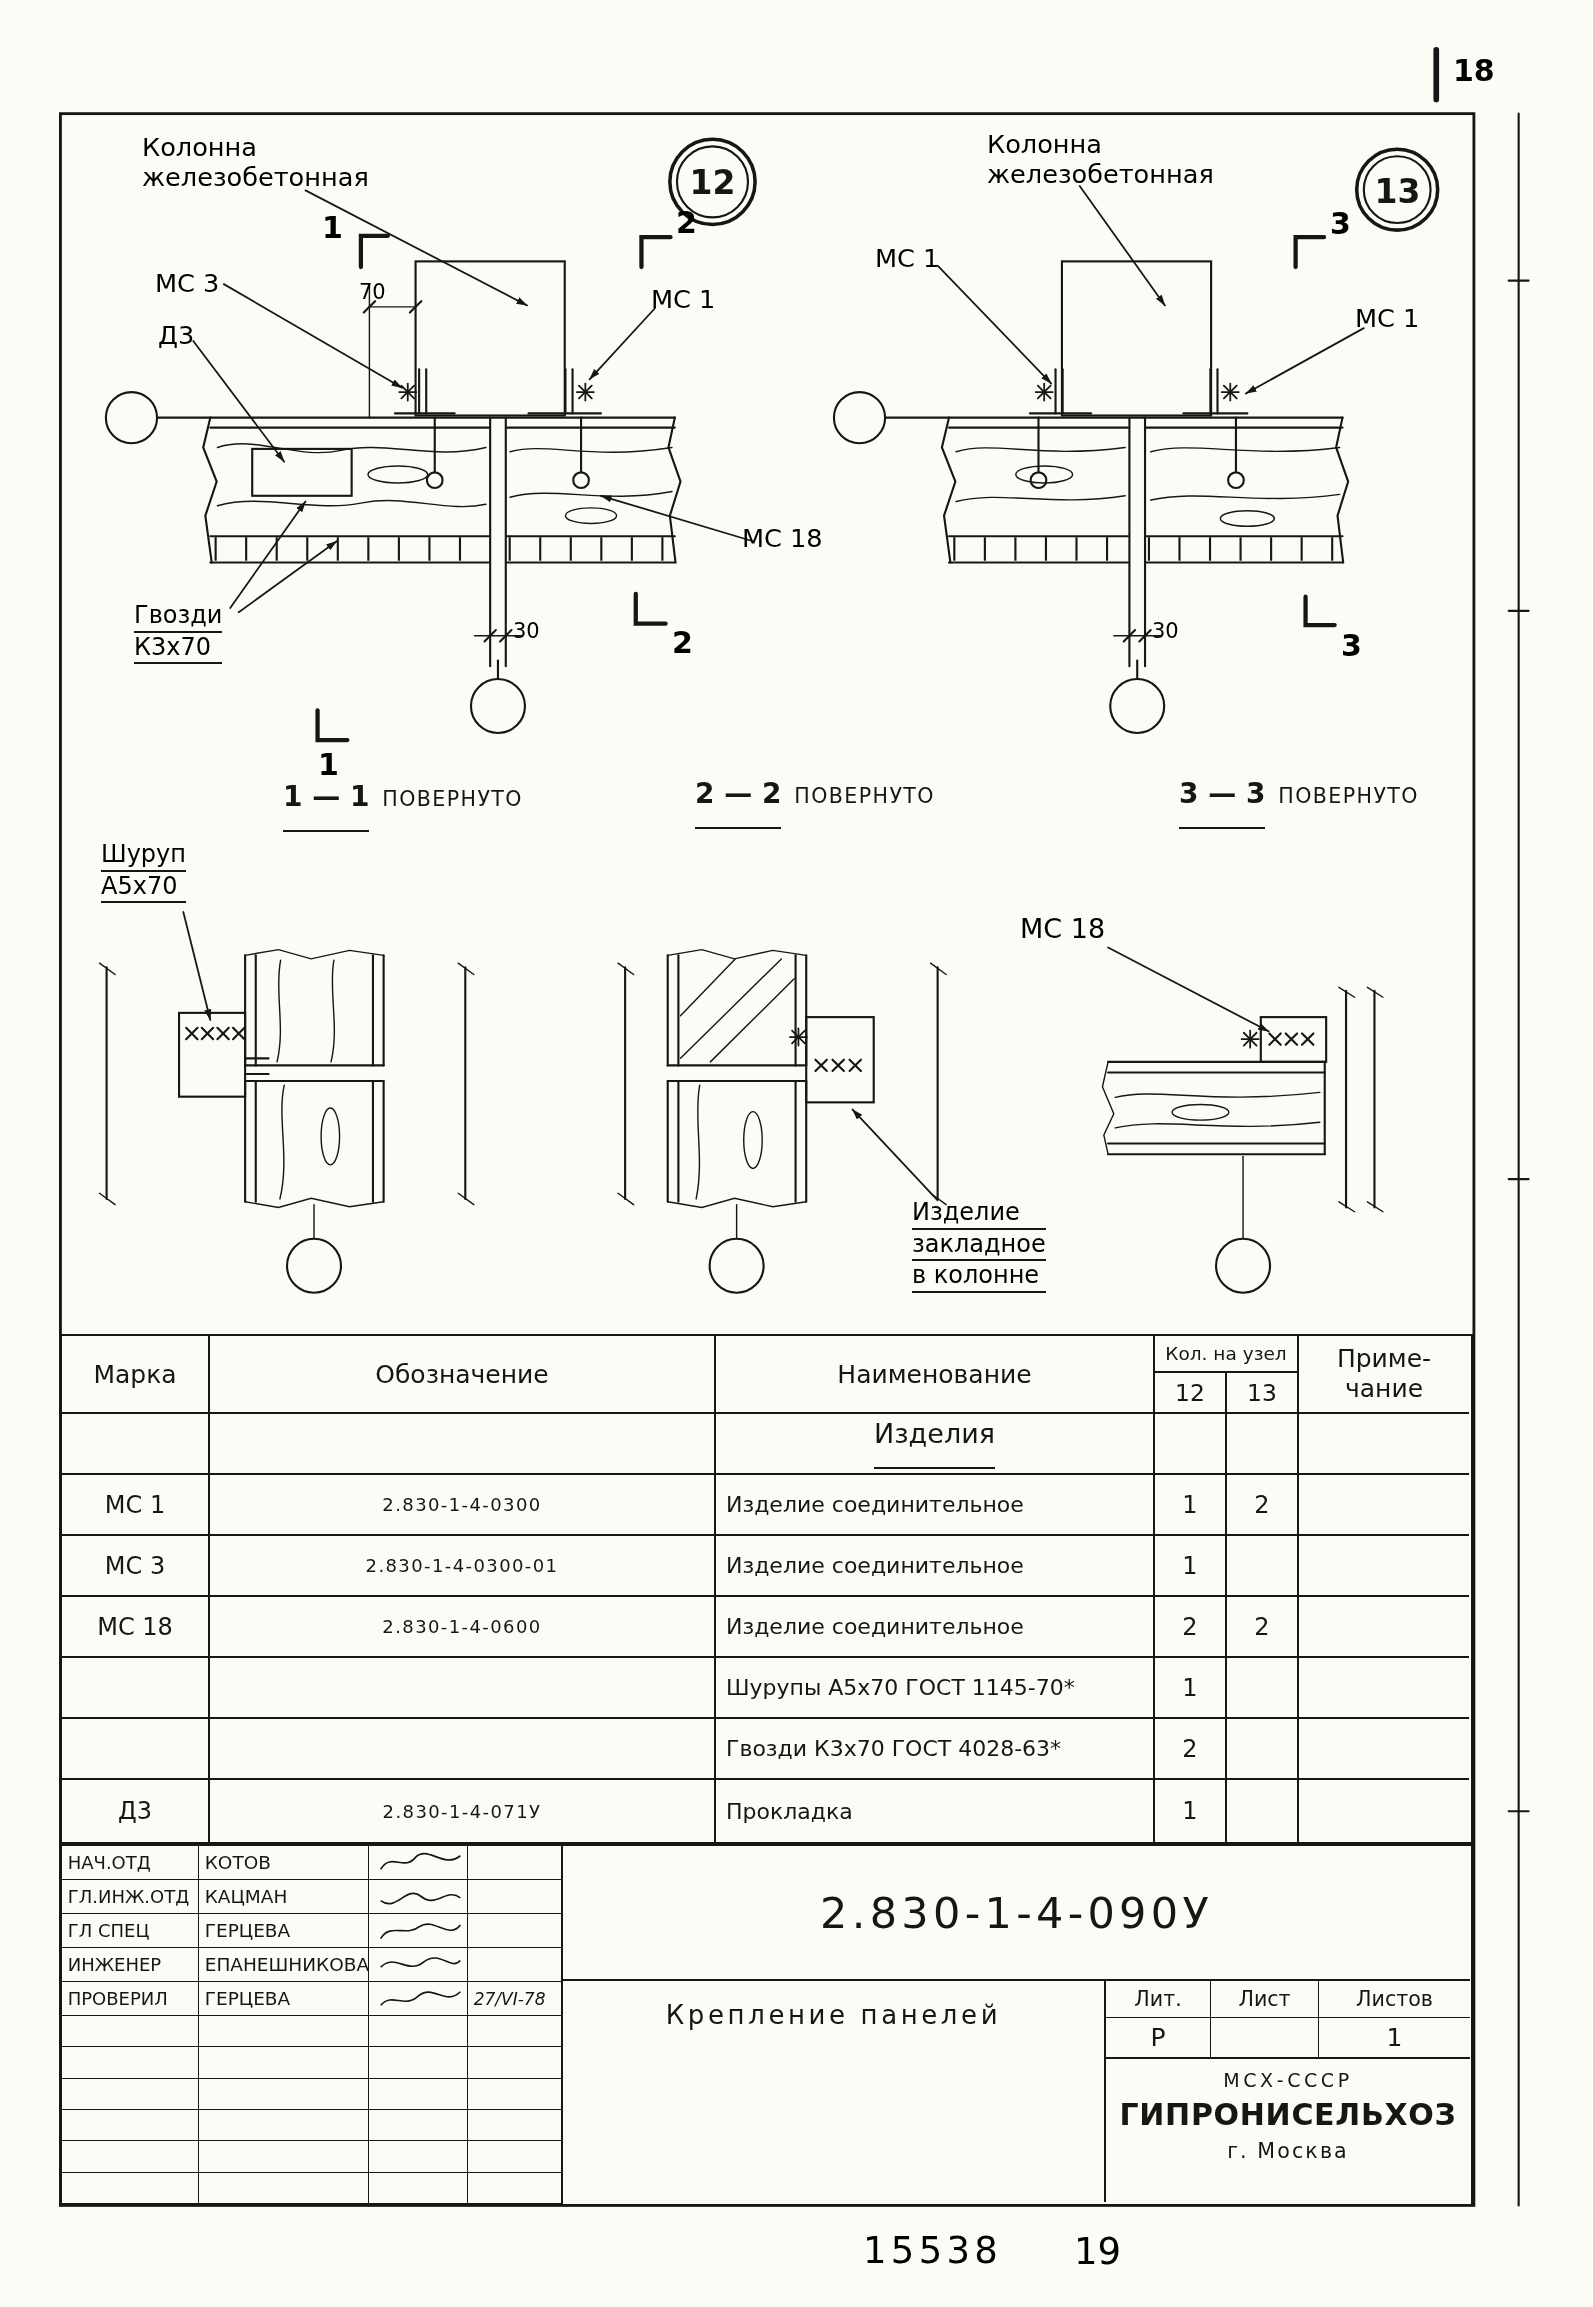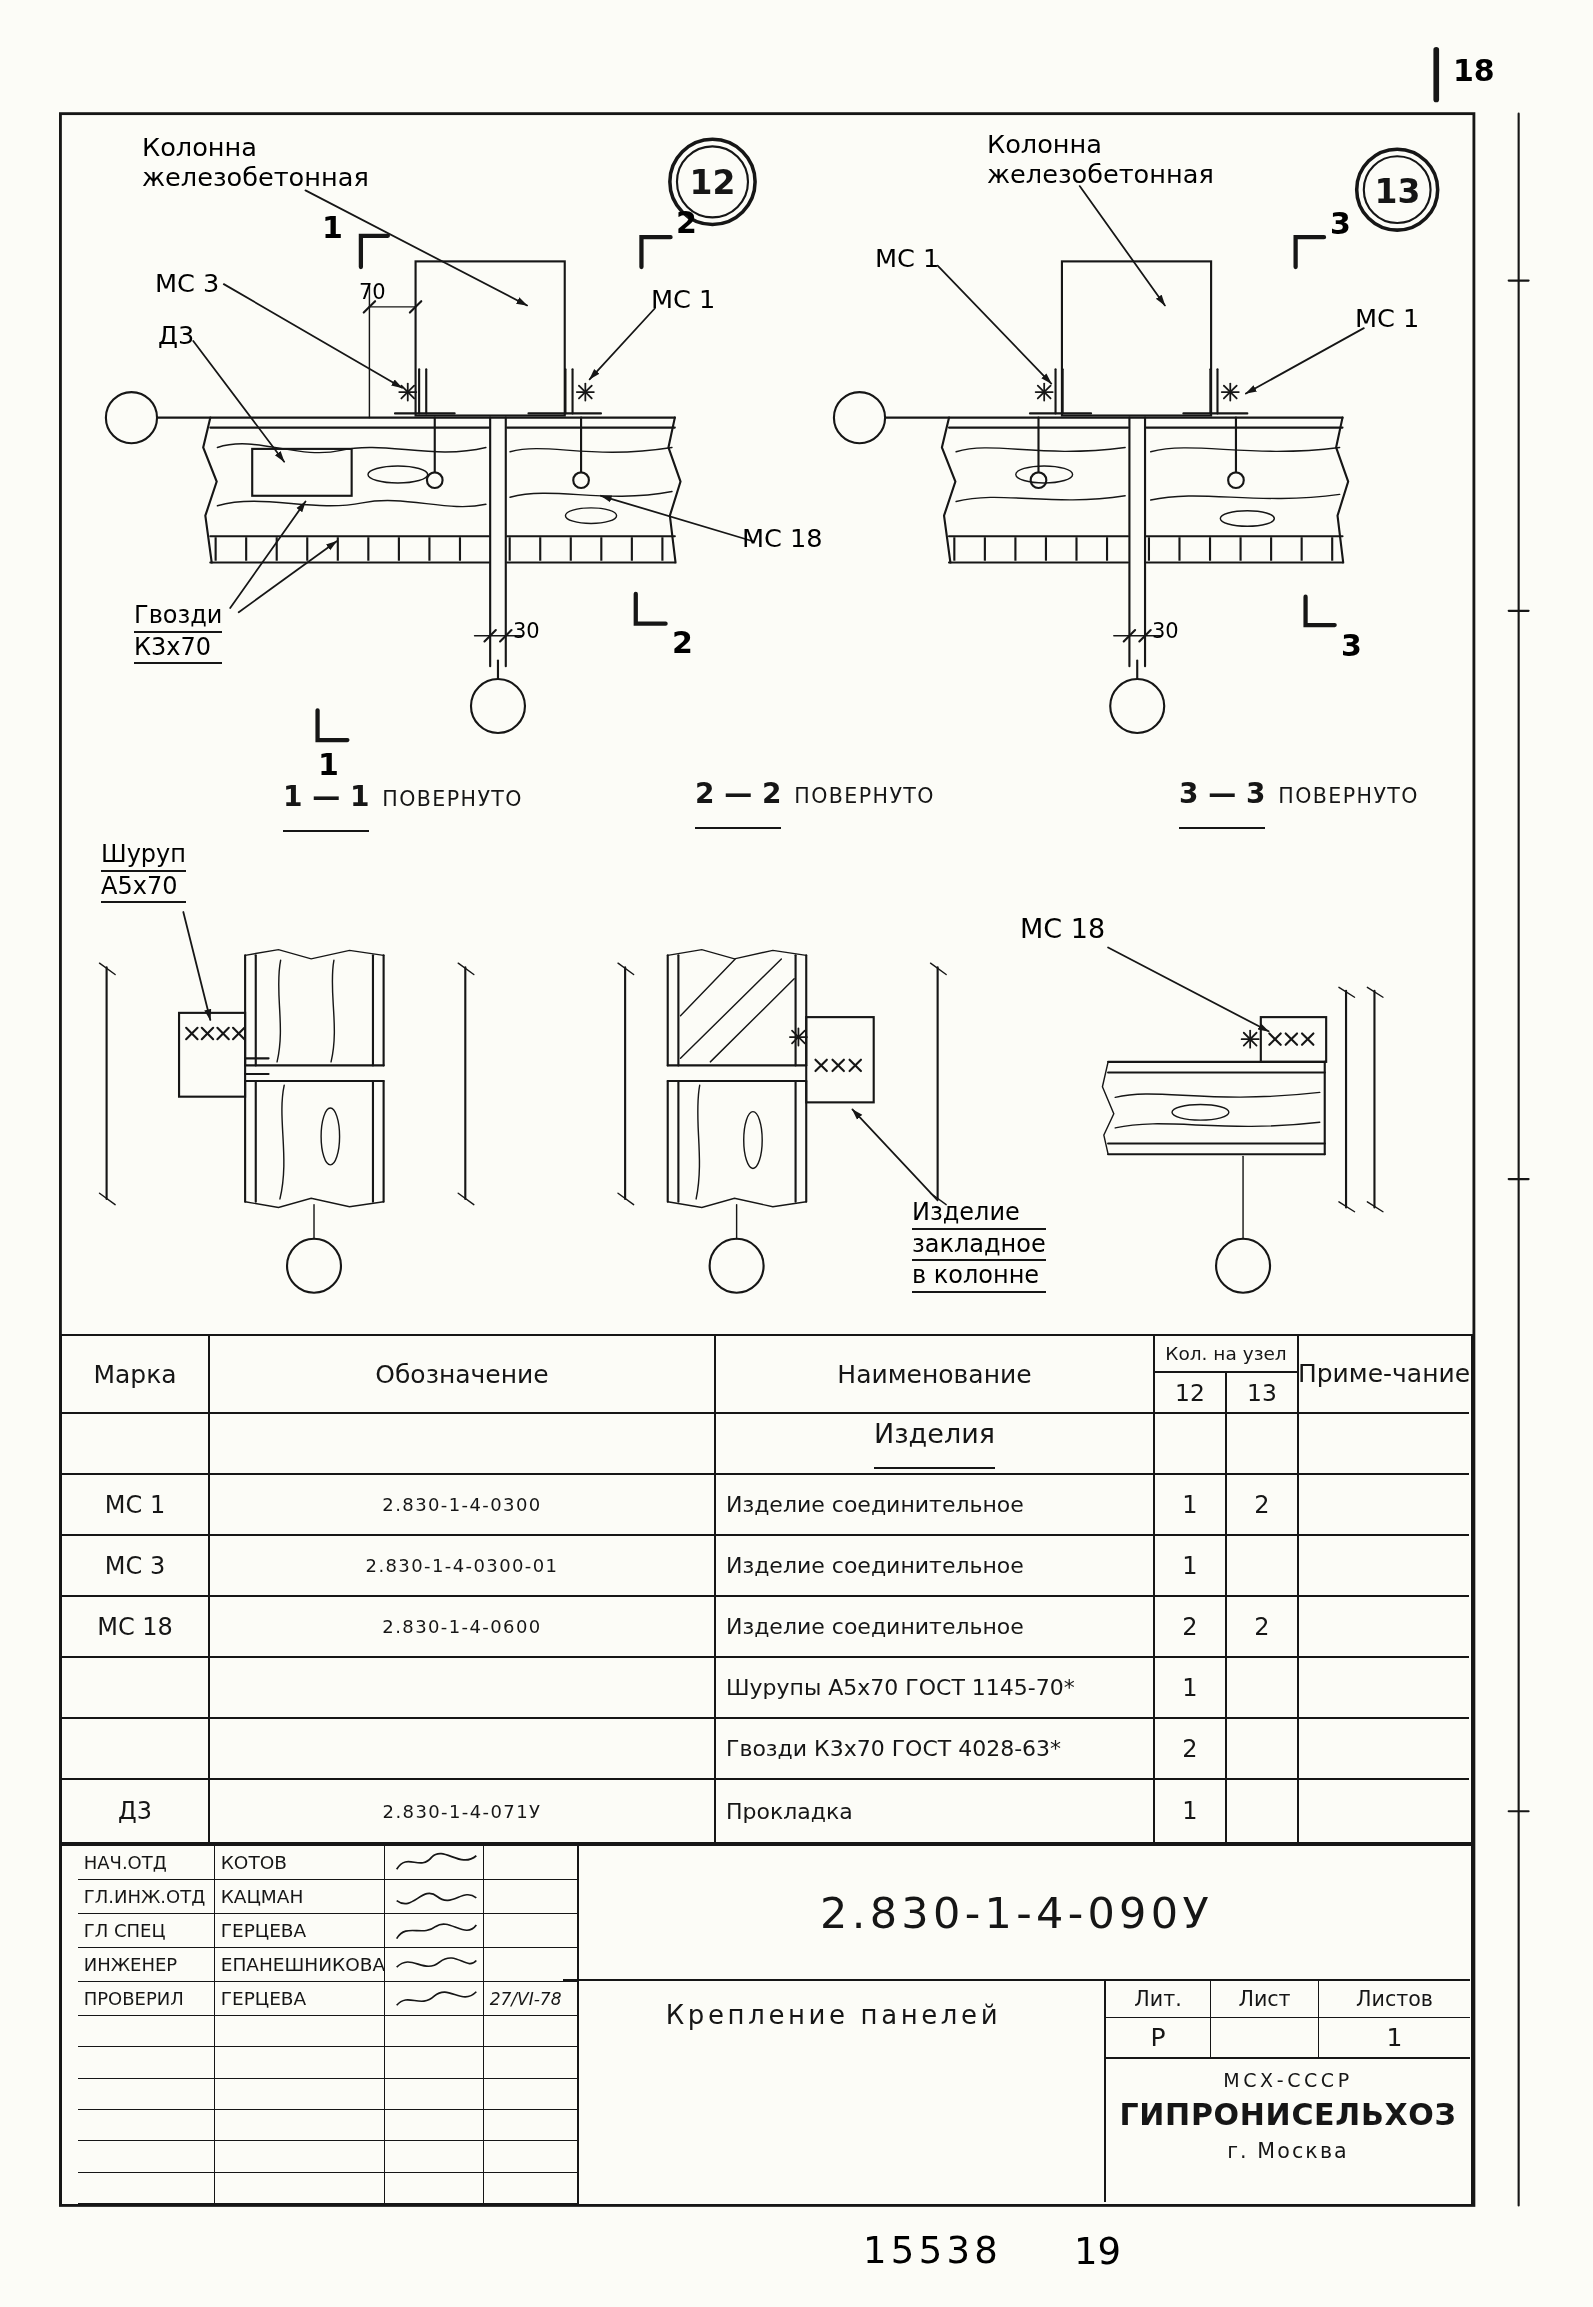--- a/index.html
+++ b/index.html
@@ -28,27 +28,27 @@
   .tc.lastrow{border-bottom:none;}
   .tc.naim{justify-content:flex-start;padding-left:10px;font-size:22px;}
   .tc.oboz{letter-spacing:1.4px;font-size:18px;}
   .tc.th{font-size:25px;}
   .kolwrap{display:flex;flex-direction:column;padding:0;}
   .kol-top{flex:0 0 37px;display:flex;align-items:center;justify-content:center;font-size:18.5px;
            border-bottom:2.1px solid #161616;width:100%;box-sizing:border-box;}
   .kol-bottom{flex:1;display:flex;width:100%;}
   .kol-bottom div{flex:1;display:flex;align-items:center;justify-content:center;font-size:23.4px;}
   .kol-bottom div:first-child{border-right:2.1px solid #161616;}
-  .primhdr{flex-direction:row;font-size:22px;line-height:1.2;}
+  .primhdr{flex-direction:column;font-size:22px;line-height:1.2;}
   .group-cell span{font-size:27px;}
 
   
   #stamp{position:absolute;left:60px;top:1844px;width:1413px;height:362px;border:2.8px solid #161616;
          box-sizing:border-box;}
-  #sigtable{position:absolute;left:16px;top:0;width:501px;height:100%;border-right:2.1px solid #161616;
+  #sigtable{position:absolute;left:0;top:0;width:501px;height:100%;border-right:2.1px solid #161616;
             box-sizing:border-box;display:grid;grid-template-columns:137px 170px 99px auto;
             grid-template-rows:repeat(5,34px) repeat(6,1fr);}
   .sc{border-right:1.4px solid #161616;border-bottom:1.4px solid #161616;display:flex;align-items:center;
       padding-left:5.7px;font-size:18px;box-sizing:border-box;overflow:hidden;white-space:nowrap;}
   .sc:nth-child(4n){border-right:none;}
   .sc.name{font-size:18.5px;}
   .sc.date{font-size:17px;font-style:italic;}
   #docnum{position:absolute;left:501px;top:0;width:907px;height:135px;border-bottom:2.1px solid #161616;
           box-sizing:border-box;display:flex;align-items:center;justify-content:center;
           font-size:43px;letter-spacing:4.3px;}

